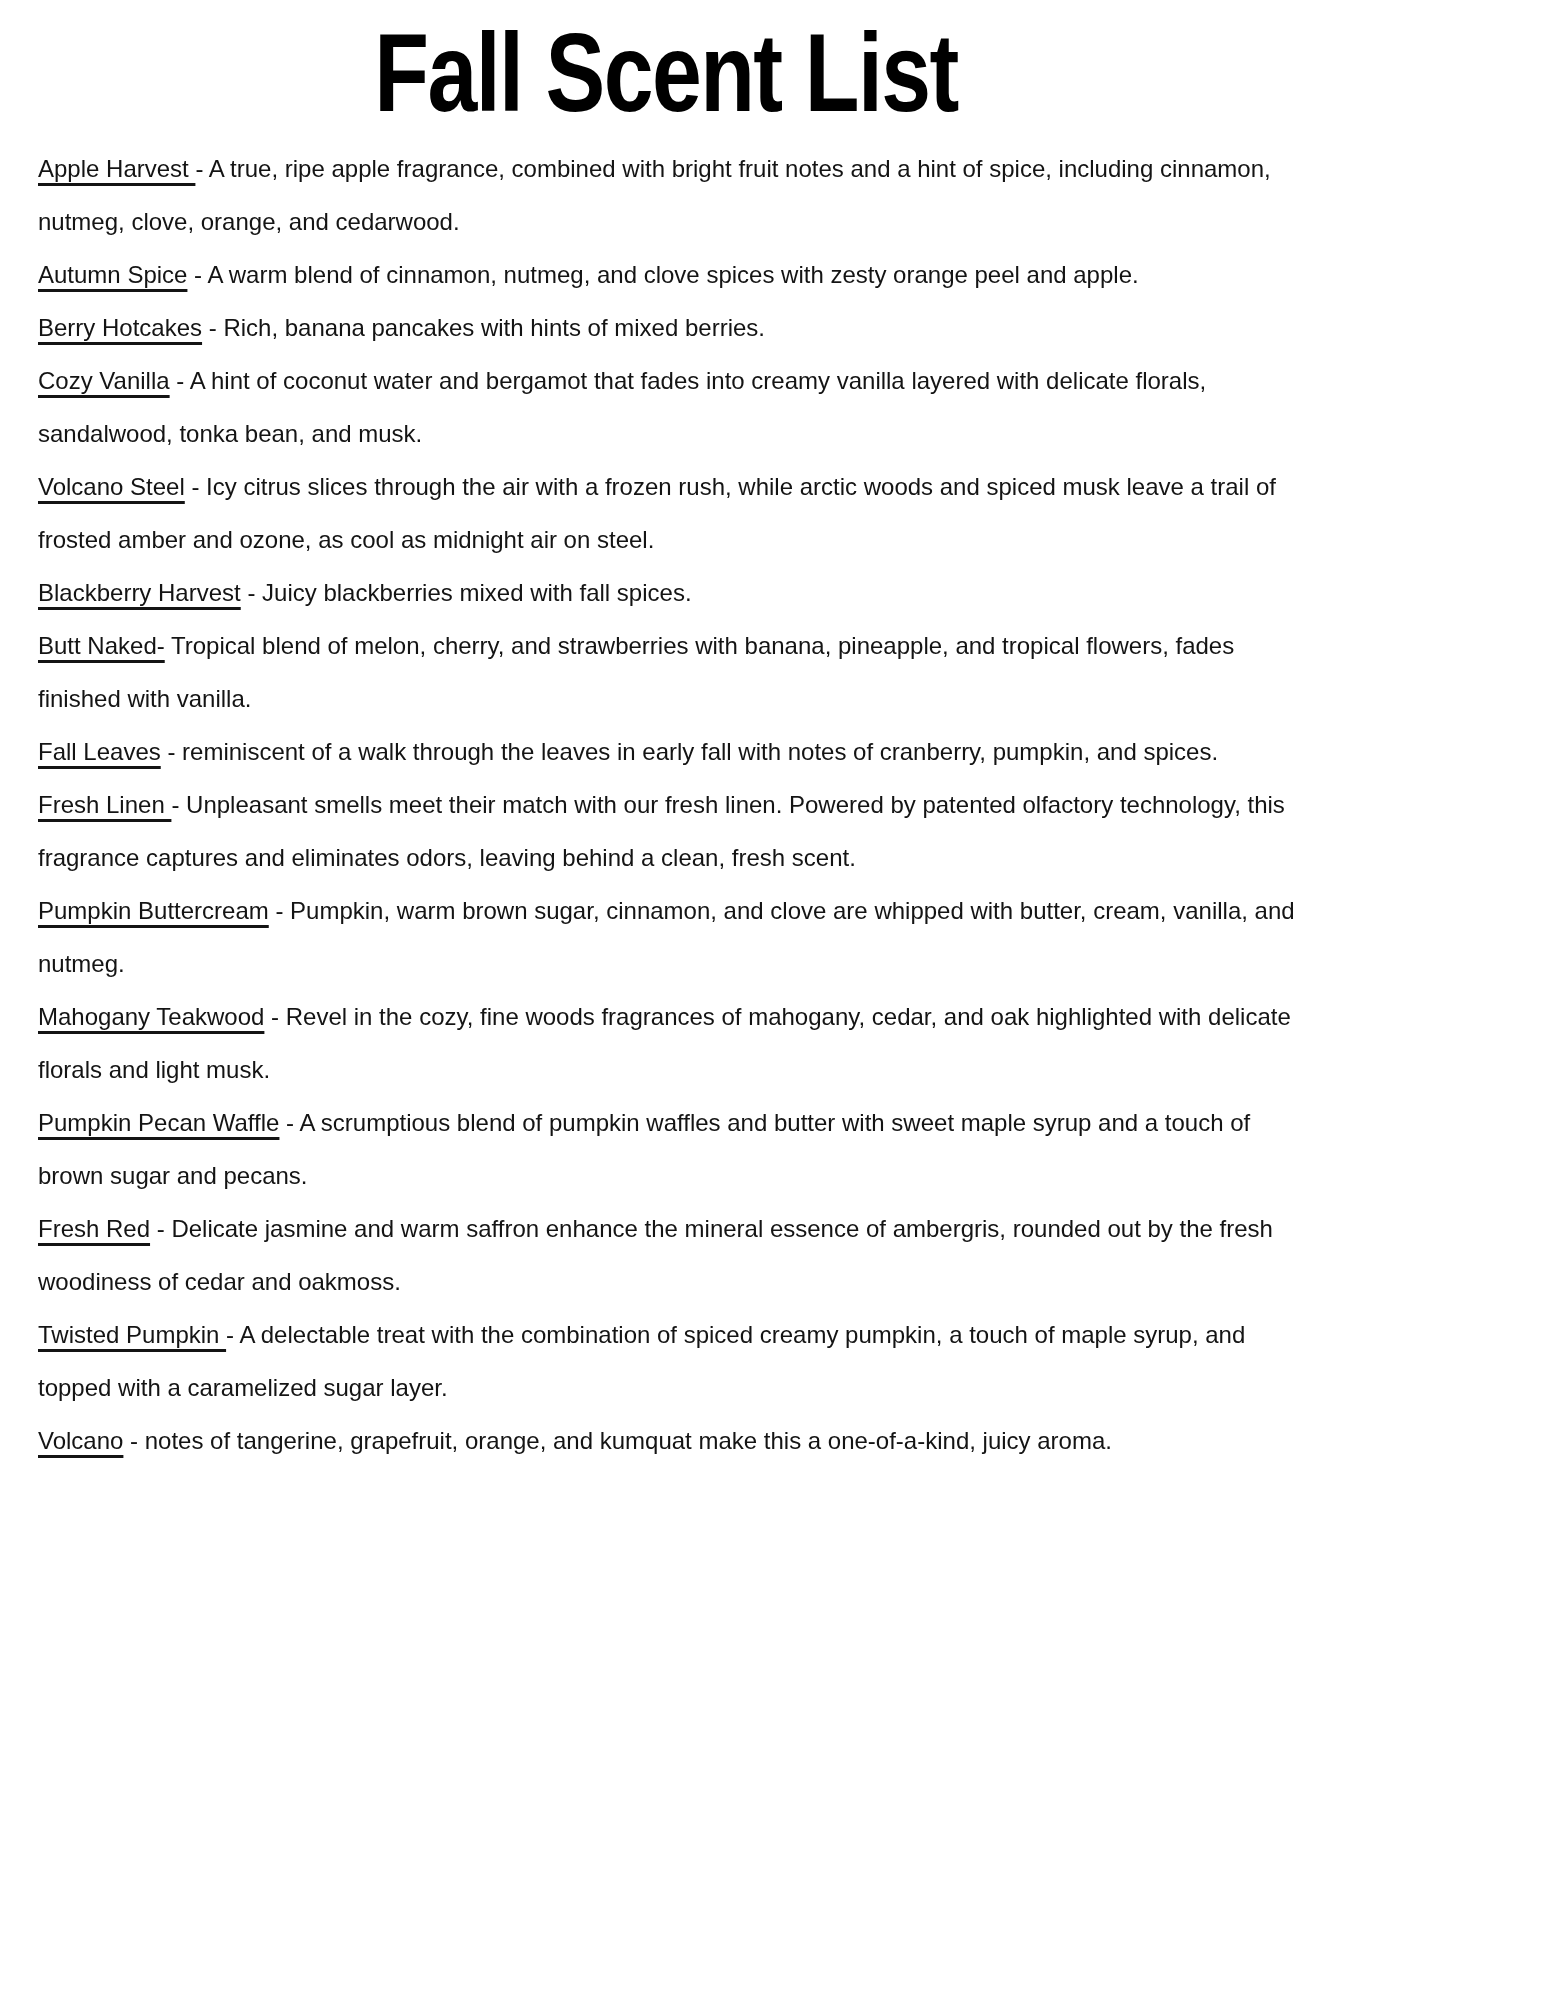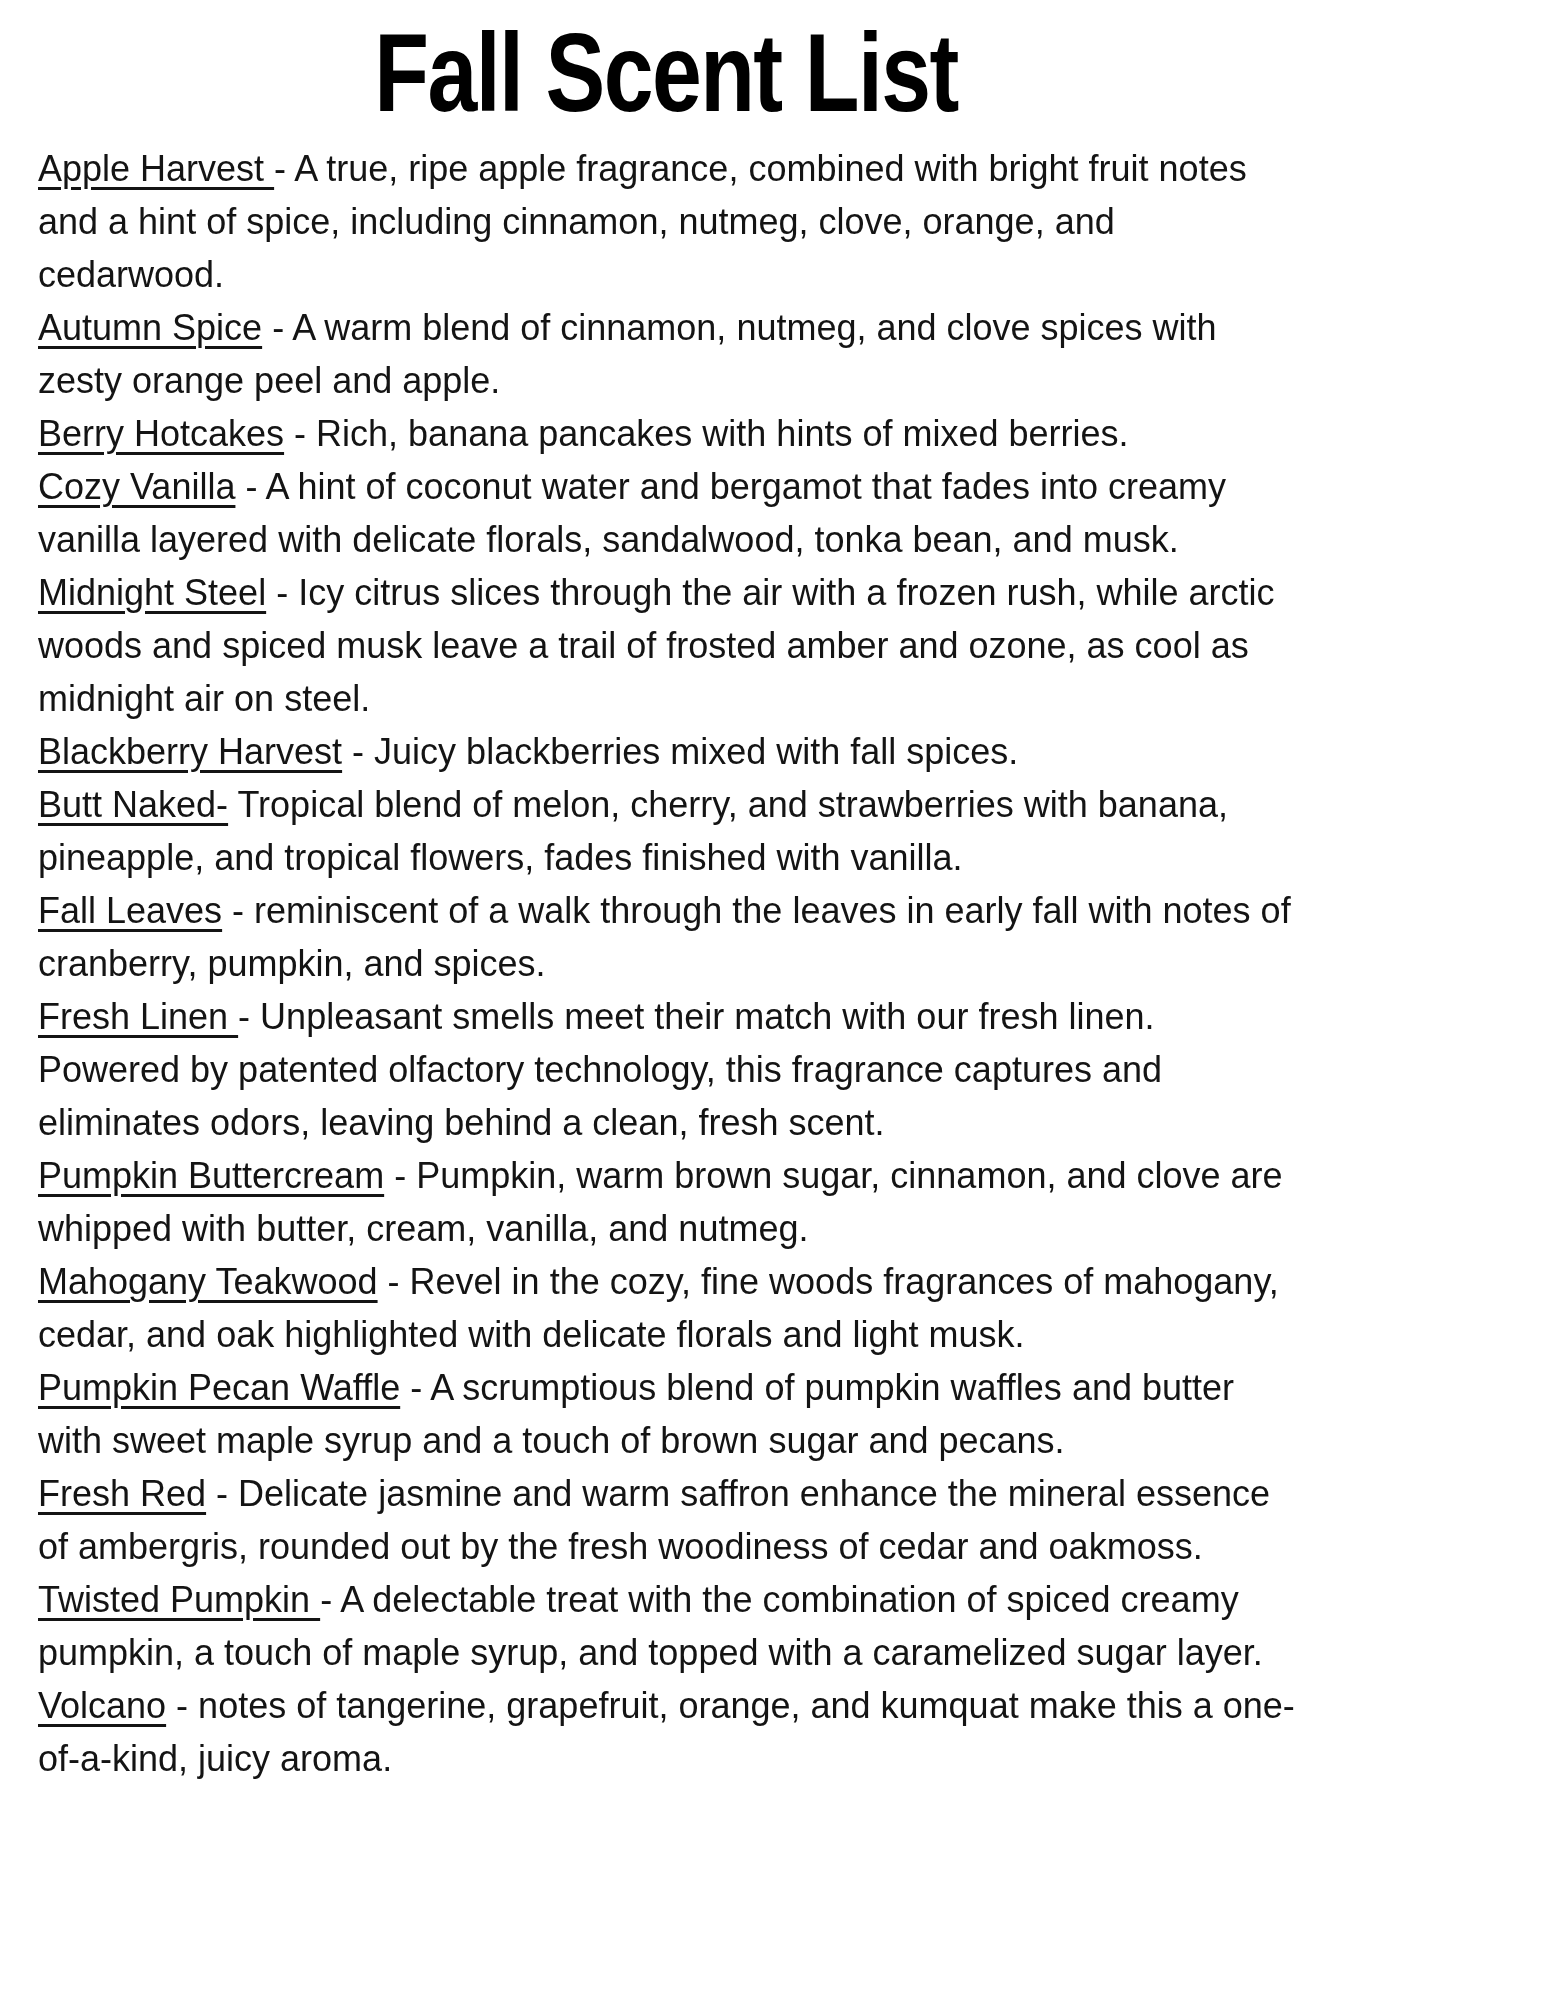--- a/index.html
+++ b/index.html
@@ -27,21 +27,21 @@
     transform: scaleX(0.80);
     transform-origin: 50% 50%;
     white-space: nowrap;
   }
   .scent-list {
     margin: 10px 36px 0 38px;
     color: #141414;
   }
   .scent-entry {
     margin: 0;
-    font-size: 36px;
+    font-size: 24px;
     line-height: 53px;
     white-space: pre-wrap;
     text-align: left;
   }
   .scent-name {
     text-decoration: underline;
     text-decoration-thickness: 3px;
     text-underline-offset: 6px;
   }
 </style>
@@ -53,21 +53,21 @@
 
   <section class="scent-list" id="scent-list" style="color: rgb(20, 20, 20);">
   <p class="scent-entry"><span class="scent-name">Apple Harvest </span><span class="scent-separator">- </span><span class="scent-description">A true, ripe apple fragrance, combined with bright fruit notes and a hint of spice, including cinnamon, nutmeg, clove, orange, and cedarwood.</span></p>
 
   <p class="scent-entry"><span class="scent-name">Autumn Spice</span><span class="scent-separator"> - </span><span class="scent-description">A warm blend of cinnamon, nutmeg, and clove spices with zesty orange peel and apple.</span></p>
 
   <p class="scent-entry"><span class="scent-name">Berry Hotcakes</span><span class="scent-separator"> - </span><span class="scent-description">Rich, banana pancakes with hints of mixed berries.</span></p>
 
   <p class="scent-entry"><span class="scent-name">Cozy Vanilla</span><span class="scent-separator"> - </span><span class="scent-description">A hint of coconut water and bergamot that fades into creamy vanilla layered with delicate florals, sandalwood, tonka bean, and musk.</span></p>
 
-  <p class="scent-entry"><span class="scent-name">Midnight Steel</span><span class="scent-separator"> - </span><span class="scent-description">Icy citrus slices through the air with a frozen rush, while arctic woods and spiced musk leave a trail of frosted amber and ozone, as cool as midnight air on steel.</span></p>
+  <p class="scent-entry"><span class="scent-name">Volcano Steel</span><span class="scent-separator"> - </span><span class="scent-description">Icy citrus slices through the air with a frozen rush, while arctic woods and spiced musk leave a trail of frosted amber and ozone, as cool as midnight air on steel.</span></p>
 
   <p class="scent-entry"><span class="scent-name">Blackberry Harvest</span><span class="scent-separator"> - </span><span class="scent-description">Juicy blackberries mixed with fall spices.</span></p>
 
   <p class="scent-entry"><span class="scent-name">Butt Naked-</span><span class="scent-separator"> </span><span class="scent-description">Tropical blend of melon, cherry, and strawberries with banana, pineapple, and tropical flowers, fades finished with vanilla.</span></p>
 
   <p class="scent-entry"><span class="scent-name">Fall Leaves</span><span class="scent-separator"> - </span><span class="scent-description">reminiscent of a walk through the leaves in early fall with notes of cranberry, pumpkin, and spices.</span></p>
 
   <p class="scent-entry"><span class="scent-name">Fresh Linen </span><span class="scent-separator">- </span><span class="scent-description">Unpleasant smells meet their match with our fresh linen. Powered by patented olfactory technology, this fragrance captures and eliminates odors, leaving behind a clean, fresh scent.</span></p>
 
   <p class="scent-entry"><span class="scent-name">Pumpkin Buttercream</span><span class="scent-separator"> - </span><span class="scent-description">Pumpkin, warm brown sugar, cinnamon, and clove are whipped with butter, cream, vanilla, and nutmeg.</span></p>

